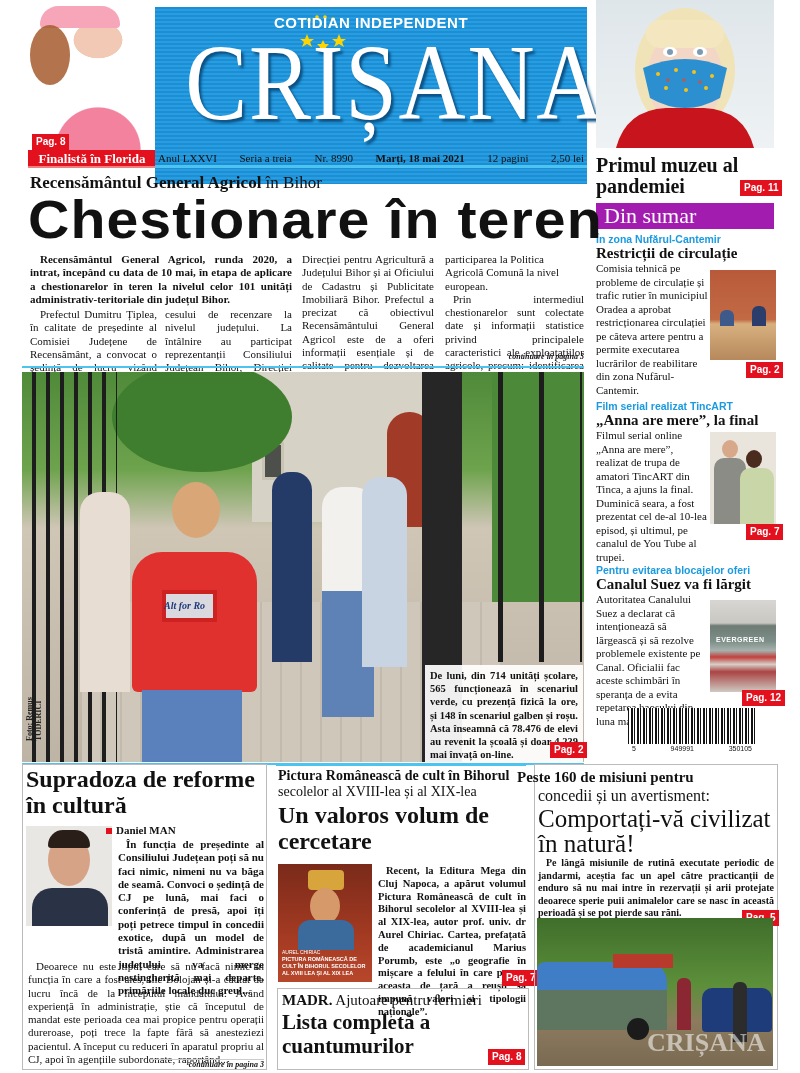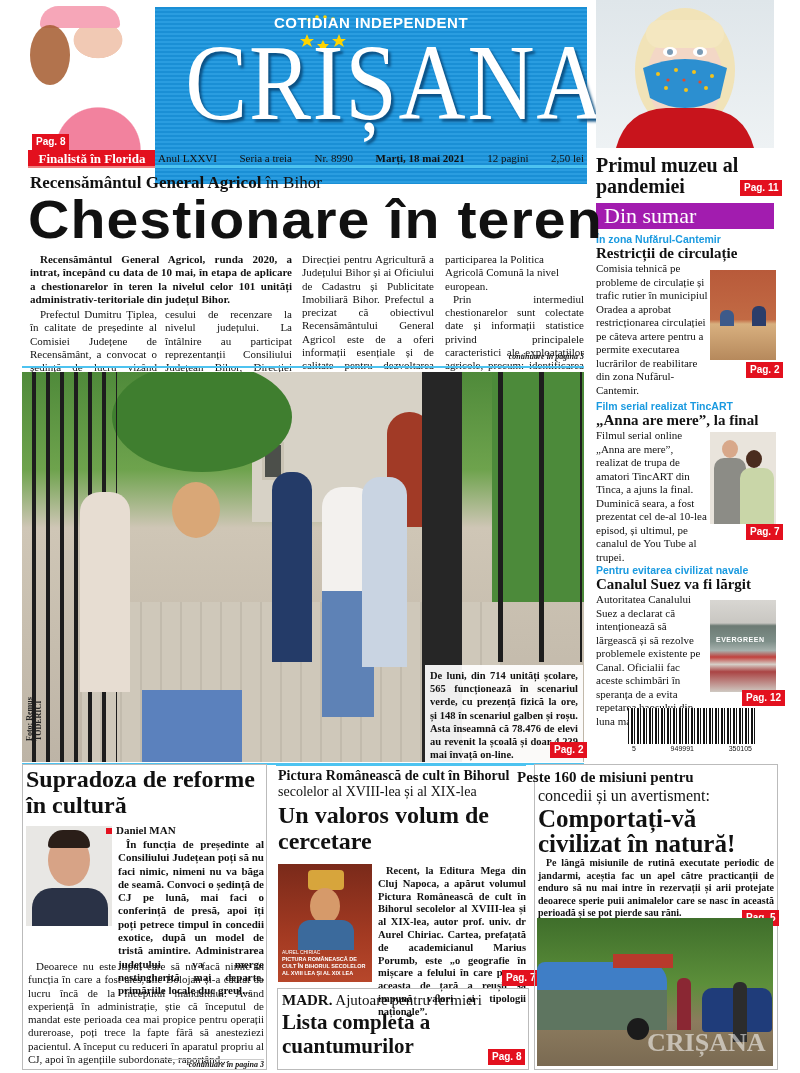--- a/index.html
+++ b/index.html
@@ -121,21 +121,21 @@
     <div class="abs" style="left:12px;top:8px;width:16px;height:18px;border-radius:50%;background:#d8a88a"></div>
     <div class="abs" style="left:4px;top:26px;width:32px;height:66px;border-radius:10px 10px 0 0;background:#8c8c86"></div>
     <div class="abs" style="left:36px;top:18px;width:16px;height:18px;border-radius:50%;background:#4a2c1e"></div>
     <div class="abs" style="left:30px;top:36px;width:34px;height:56px;border-radius:10px 10px 0 0;background:#c9d6a8"></div>
   </div>
   <p class="sidetext" style="width:112px">Filmul serial online „Anna are mere”, realizat de trupa de amatori TincART din Tinca, a ajuns la final. Duminică seara, a fost prezentat cel de-al 10-lea episod, și ultimul, pe canalul de You Tube al trupei.</p>
 </div>
 <div class="pag" style="left:746px;top:524px">Pag. 7</div>
 
 <div class="abs" style="left:596px;top:564px;width:180px">
-  <div class="kicker">Pentru evitarea civilizat navale</div>
+  <div class="kicker">Pentru evitarea blocajelor oferi</div>
   <div class="sidehead">Canalul Suez va fi lărgit</div>
   <div class="photo" style="left:114px;top:36px;width:66px;height:92px;background:linear-gradient(180deg,#d8d6d2 0,#c9c7c2 25%,#6d7b74 28%,#7e8f89 45%,#a6b1ad 55%,#c1403c 62%,#d6cfc8 70%,#a44 78%,#cfc9c2 100%)">
     <div class="abs sans" style="left:6px;top:36px;color:#fff;font-size:7px;font-weight:bold;letter-spacing:.5px">EVERGREEN</div>
   </div>
   <p class="sidetext" style="width:112px">Autoritatea Canalului Suez a declarat că intenționează să lărgească și să rezolve problemele existente pe Canal. Oficialii fac aceste schimbări în speranța de a evita repetarea haosului din luna martie.</p>
 </div>
 <div class="pag" style="left:742px;top:690px">Pag. 12</div>
 
 <div class="abs" style="left:628px;top:708px;width:128px;height:46px">
   <div style="height:36px;background:repeating-linear-gradient(90deg,#111 0 1px,#fff 1px 3px,#111 3px 5px,#fff 5px 6px,#111 6px 7px,#fff 7px 9px,#111 9px 11px,#fff 11px 12px)"></div>
@@ -179,20 +179,24 @@
 
   <div class="abs" style="left:0;top:0;width:95px;height:390px;background:repeating-linear-gradient(90deg,transparent 0 10px,#1d1d1d 10px 14px)"></div>
   <div class="abs" style="left:400px;top:0;width:40px;height:390px;background:#262626"></div>
   <div class="abs" style="left:440px;top:0;width:120px;height:290px;background:repeating-linear-gradient(90deg,transparent 0 36px,#1d1d1d 36px 41px)"></div>
 
   <div class="abs" style="left:58px;top:120px;width:50px;height:200px;border-radius:20px 20px 0 0;background:#e7ddd2"></div>
   <div class="abs" style="left:250px;top:100px;width:40px;height:190px;border-radius:18px 18px 0 0;background:#243b68"></div>
   <div class="abs" style="left:300px;top:115px;width:52px;height:230px;border-radius:20px 20px 0 0;background:linear-gradient(#f3f1ee 0 45%,#5e82b6 45%)"></div>
   <div class="abs" style="left:340px;top:105px;width:45px;height:190px;border-radius:18px 18px 0 0;background:#c9d4e2"></div>
   <div class="abs" style="left:150px;top:110px;width:48px;height:56px;border-radius:50%;background:#d9a777"></div>
+  <div class="abs" style="left:110px;top:180px;width:125px;height:140px;border-radius:30px 30px 6px 6px;background:#e0312e">
+    <div class="abs" style="left:30px;top:38px;width:55px;height:32px;background:#d9d9df;border:4px solid #c22"></div>
+    <div class="abs serif" style="left:32px;top:48px;color:#1f3a7a;font-size:10px;font-style:italic;font-weight:bold">Alt for Ro</div>
+  </div>
   <div class="abs" style="left:120px;top:318px;width:100px;height:80px;background:#5b81bd"></div>
 
   <div class="abs" style="left:-28px;top:320px;width:80px;transform:rotate(-90deg);color:#222;font-size:8px;font-weight:bold">Foto: Remus TODERICI</div>
 </div>
 <p class="abs" id="caption">De luni, din 714 unități școlare, 565 funcționează în scenariul verde, cu prezență fizică la ore, și 148 în scenariul galben și roșu. Asta înseamnă că 78.476 de elevi au revenit la școală și doar 4.239 mai învață on-line.</p>
 <div class="pag" style="left:550px;top:742px">Pag. 2</div>
 <div class="abs" style="left:22px;top:763px;width:562px;height:2px;background:#4dc3f0"></div>
 
 <div class="box" style="left:22px;top:764px;width:245px;height:306px"></div>
 <div class="abs" style="left:26px;top:766px;width:240px;font-weight:bold;font-size:24px;line-height:26px">Supradoza de reforme în cultură</div>
@@ -225,21 +229,21 @@
 <div class="box" style="left:277px;top:988px;width:252px;height:82px"></div>
 <div class="abs" style="left:282px;top:992px;width:246px;font-size:15px">
   <b>MADR.</b><span> Ajutoare pentru fermieri</span>
 </div>
 <div class="abs" style="left:282px;top:1010px;width:200px;font-weight:bold;font-size:21px;line-height:24px">Lista completă a cuantumurilor</div>
 <div class="pag" style="left:488px;top:1049px">Pag. 8</div>
 
 <div class="box" style="left:534px;top:764px;width:244px;height:306px"></div>
 <div class="abs" style="left:517px;top:768px;width:240px;font-weight:bold;font-size:15px;line-height:18px">Peste 160 de misiuni pentru</div>
 <div class="abs" style="left:538px;top:787px;width:240px;font-size:16px;line-height:18px">concedii și un avertisment:</div>
-<div class="abs" style="left:538px;top:806px;width:240px;font-weight:bold;font-size:25px;line-height:25px">Comportați-vă civilizat în natură!</div>
+<div class="abs" style="left:538px;top:806px;width:240px;font-weight:normal;font-size:25px;line-height:25px">Comportați-vă civilizat în natură!</div>
 <p class="t abs" style="left:538px;top:857px;width:236px;font-weight:bold;text-indent:8px;font-size:10px;line-height:12.5px">Pe lângă misiunile de rutină executate periodic de jandarmi, aceștia fac un apel către practicanții de enduro să nu mai intre în rezervații și arii protejate deoarece sperie puii animalelor care se nasc în această perioadă și se pot pierde sau răni.</p>
 <div class="pag" style="left:742px;top:910px">Pag. 5</div>
 <div class="photo" style="left:537px;top:918px;width:236px;height:148px;background:linear-gradient(180deg,#3f6e2b 0,#5c8f3a 45%,#8c7b5e 70%,#7a6a52 100%)">
   <div class="abs" style="left:0;top:44px;width:130px;height:30px;border-radius:8px 20px 4px 4px;background:#3f7ec6"></div>
   <div class="abs" style="left:0;top:72px;width:130px;height:40px;background:#5e7560"></div>
   <div class="abs" style="left:76px;top:36px;width:60px;height:14px;background:#b83a2c"></div>
   <div class="abs" style="left:90px;top:100px;width:22px;height:22px;border-radius:50%;background:#1b1b1b"></div>
   <div class="abs" style="left:165px;top:70px;width:70px;height:44px;border-radius:10px 10px 4px 4px;background:#1f3c7a"></div>
   <div class="abs" style="left:140px;top:60px;width:14px;height:52px;border-radius:6px 6px 0 0;background:#8a2733"></div>
   <div class="abs" style="left:196px;top:64px;width:14px;height:60px;border-radius:6px 6px 0 0;background:#2c2c2c"></div>

